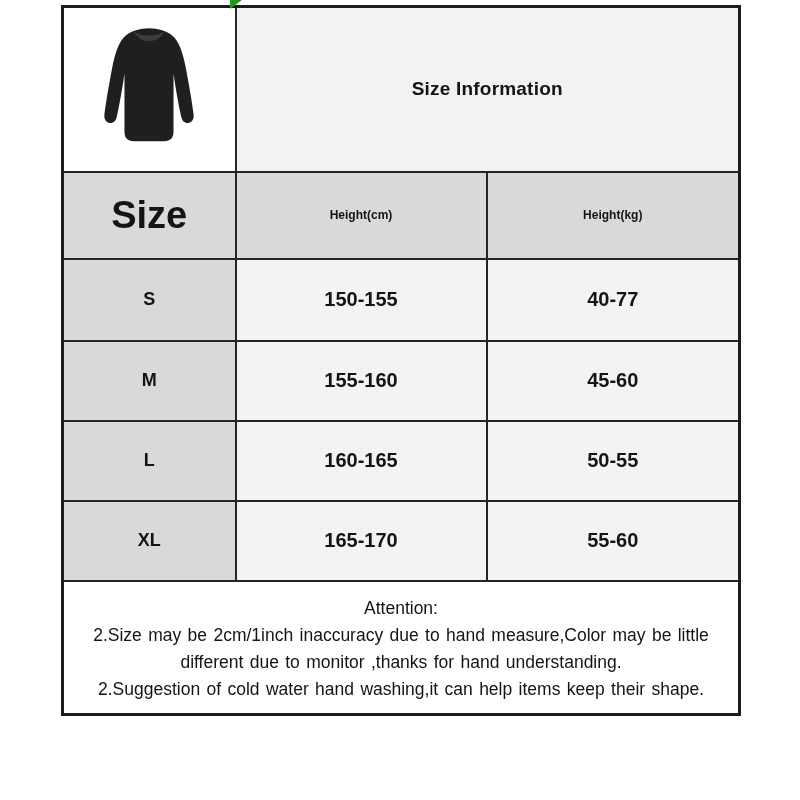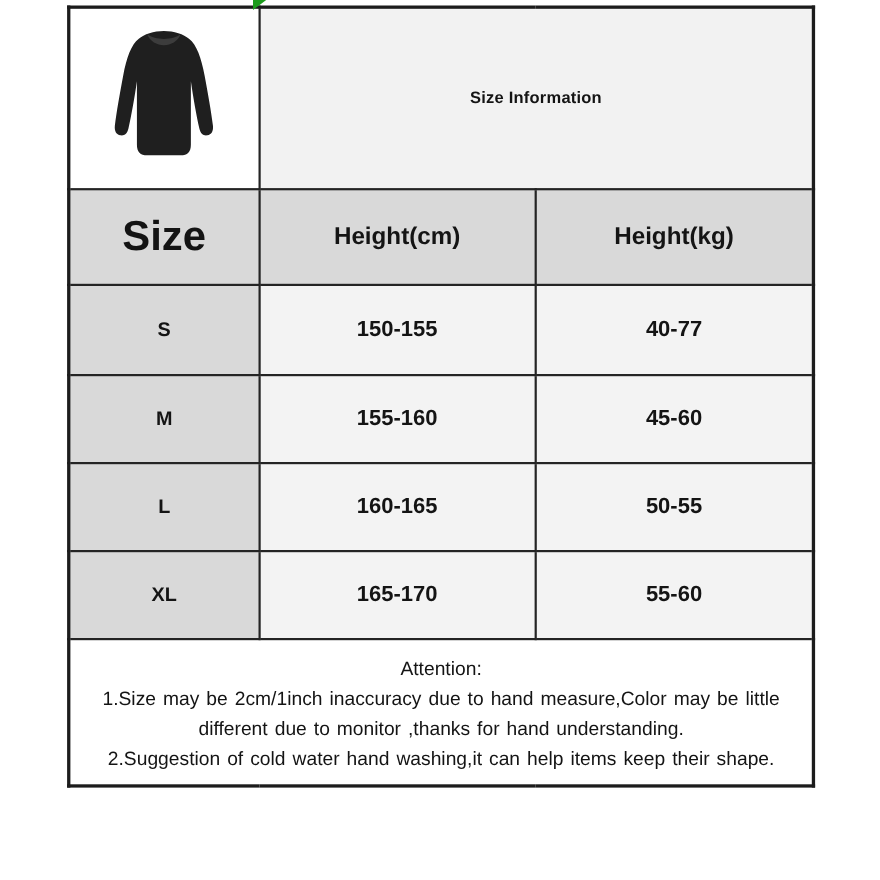--- a/index.html
+++ b/index.html
@@ -43,32 +43,32 @@
   .row-top      { height: 165px; }
   .row-header   { height: 87px;  }
   .row-data     { height: 80px;  }
   .row-data-s   { height: 82px;  }
   .row-data-2xl { height: 78px;  }
   .row-note     { height: 134px; margin-top: 24px; }
 
   td.img-cell   { background: #ffffff; }
   td.title-cell {
     background: #f2f2f2;
-    font-size: 15px;
+    font-size: 19px;
     font-weight: bold;
     letter-spacing: 0.2px;
   }
   td.head-size {
     background: #d9d9d9;
     font-size: 38px;
     font-weight: bold;
   }
   td.head-col {
     background: #d9d9d9;
-    font-size: 22px;
+    font-size: 12px;
     font-weight: bold;
   }
   td.size-col {
     background: #d9d9d9;
     font-size: 18px;
     font-weight: bold;
   }
   td.val-cell {
     background: #f3f3f3;
     font-size: 20px;
@@ -159,21 +159,21 @@
     <tr class="row-data">
       <td class="size-col">XL</td>
       <td class="val-cell">165-170</td>
       <td class="val-cell">55-60</td>
     </tr>
 
 
     <tr class="row-note">
       <td class="note-cell" colspan="3">
         <div>Attention:</div>
-        <div>1.Size may be 2cm/1inch inaccuracy due to hand measure,Color may be little</div>
+        <div>2.Size may be 2cm/1inch inaccuracy due to hand measure,Color may be little</div>
         <div>different due to monitor ,thanks for hand understanding.</div>
         <div>2.Suggestion of cold water hand washing,it can help items keep their shape.</div>
       </td>
     </tr>
   </tbody>
     </table>
 
 </div>
 
 </body></html>

